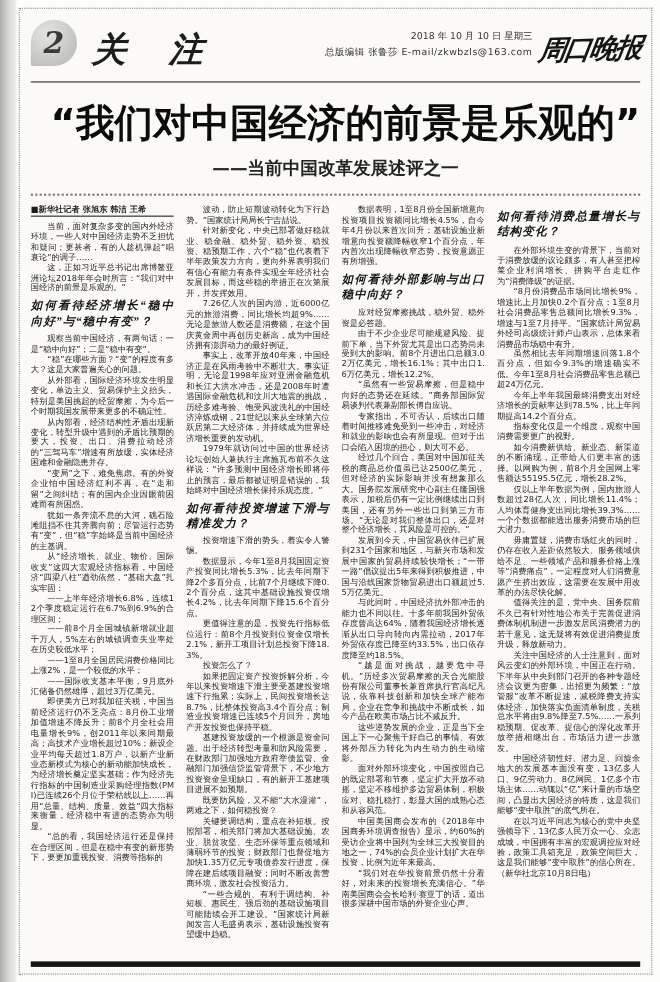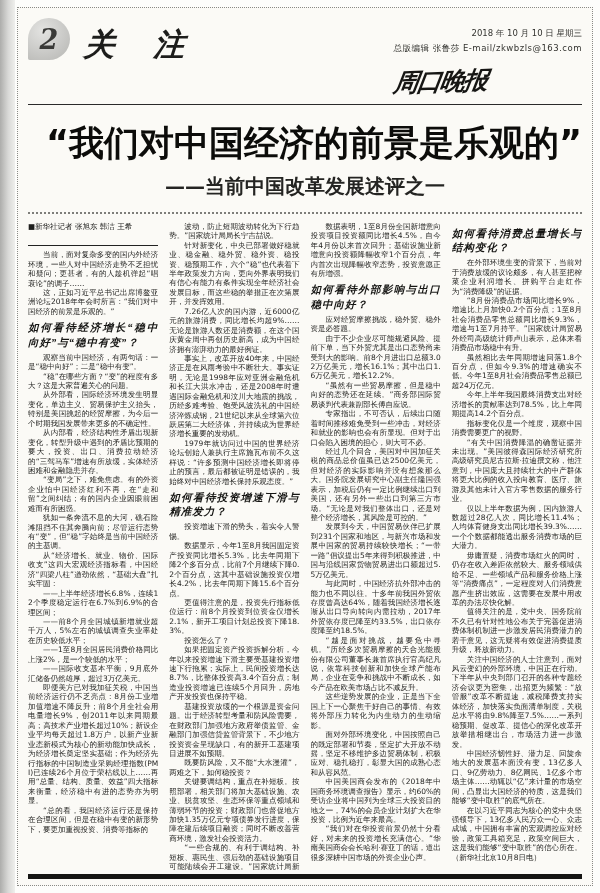--- a/index.html
+++ b/index.html
@@ -25,44 +25,44 @@
   .badge{position:relative;width:42px;height:42px;margin-top:2px;flex:0 0 auto;}
   .badge .drop{position:absolute;inset:0;background:radial-gradient(circle at 35% 30%,#e3e3e1,#b5b5b2);
     border-radius:50% 50% 50% 4%;}
   .badge .num{position:absolute;inset:0;display:flex;align-items:center;justify-content:center;
     font:italic 700 27px "DejaVu Serif",serif;color:#3a3a38;}
   .section-title{
     font-family:"DejaVu Serif","Liberation Serif",serif;font-weight:700;font-style:italic;
     font-size:31px;color:#1d1d1b;letter-spacing:14px;margin:8px 0 0 14px;
     transform:skewX(-4deg);white-space:nowrap;
   }
-  .hdr-right{margin-left:auto;display:flex;align-items:flex-start;gap:6px;padding-top:10px;flex-direction:column;}
+  .hdr-right{margin-left:auto;display:flex;align-items:flex-start;gap:6px;padding-top:10px;}
   .hdr-meta{text-align:right;font-size:8.5px;color:#33332f;line-height:1.8;white-space:nowrap;}
   .hdr-meta .row2{letter-spacing:.5px;}
   .masthead{
     font-family:"DejaVu Serif","Liberation Serif",serif;font-weight:900;font-style:italic;
     font-size:25px;color:#161614;letter-spacing:-2px;transform:skewX(-10deg) rotate(-2deg);
     white-space:nowrap;margin-top:2px;
   }
   
   .headline{
     text-align:right;font-weight:900;font-size:35px;letter-spacing:0px;
     color:#0c0c0a;margin:18px 0 2px 0;line-height:1.15;
     font-family:"DejaVu Sans","Liberation Sans",sans-serif;white-space:nowrap;
   }
-  .subhead{text-align:center;font-size:20px;font-weight:700;color:#242422;margin:8px 0 10px 0;}
+  .subhead{text-align:center;font-size:16px;font-weight:700;color:#242422;margin:8px 0 10px 0;}
   .rule-dotted{border:0;border-top:2px dotted #7e7e7a;margin:2px 0 8px 0;}
   
   .cols{flex:1;display:flex;gap:11px;overflow:hidden;}
   .col{flex:1;min-width:0;overflow:hidden;text-align:justify;}
   .col p{margin:0;text-indent:2em;font-size:7.5px;line-height:1.26;color:#1e1e1c;
     word-break:break-all;}
   .blk-byline{
-    font-size:8.5px;font-weight:400;color:#111;text-indent:0 !important;
-    border-bottom:1.2px solid #222;padding-bottom:14px;margin-bottom:4px !important;
+    font-size:8.5px;font-weight:700;color:#111;text-indent:0 !important;
+    border-bottom:1.2px solid #222;padding-bottom:0;margin-bottom:4px !important;
   }
   h3.blk-head{
     font-family:Liberation Serif, serif;font-style:italic;font-weight:700;
     font-size:10.5px;line-height:1.35;color:#151513;margin:5px 0 3px 0;text-indent:0;
     letter-spacing:1px;
   }
   .bottom-edge{height:5px;background:#151513;margin-top:4px;flex:0 0 auto;}
 </style>
 </head>
 <body>
@@ -143,21 +143,21 @@
           <p class="blk-p">中国美国商会发布的《2018年中国商务环境调查报告》显示，约60%的受访企业将中国列为全球三大投资目的地之一，74%的会员企业计划扩大在华投资，比例为近年来最高。</p>
           <p class="blk-p">“我们对在华投资前景仍然十分看好，对未来的投资增长充满信心。”华南美国商会会长哈利·赛亚丁的话，道出很多深耕中国市场的外资企业心声。</p>
         </div>
       <div class="col">
           <h3 class="blk-head">如何看待消费总量增长与结构变化？</h3>
           <p class="blk-p">在外部环境生变的背景下，当前对于消费放缓的议论颇多，有人甚至把榨菜企业利润增长、拼购平台走红作为“消费降级”的证据。</p>
           <p class="blk-p">“8月份消费品市场同比增长9%，增速比上月加快0.2个百分点；1至8月社会消费品零售总额同比增长9.3%，增速与1至7月持平。”国家统计局贸易外经司高级统计师卢山表示，总体来看消费品市场稳中有升。</p>
           <p class="blk-p">虽然相比去年同期增速回落1.8个百分点，但如今9.3%的增速确实不低。今年1至8月社会消费品零售总额已超24万亿元。</p>
           <p class="blk-p">今年上半年我国最终消费支出对经济增长的贡献率达到78.5%，比上年同期提高14.2个百分点。</p>
           <p class="blk-p">指标变化仅是一个维度，观察中国消费需要更广的视野。</p>
-          <p class="blk-p">“有关中国消费降温的确凿证据并未出现。”美国彼得森国际经济研究所高级研究员尼古拉斯·拉迪撰文称，他注意到，中国庞大且持续壮大的中产群体将更大比例的收入投向教育、医疗、旅游及其他未计入官方零售数据的服务行业。</p>
+          <p class="blk-p">如今消费新供给、新业态、新渠道的不断涌现，正带给人们更丰富的选择。以网购为例，前8个月全国网上零售额达55195.5亿元，增长28.2%。</p>
           <p class="blk-p">仅以上半年数据为例，国内旅游人数超过28亿人次，同比增长11.4%；人均体育健身支出同比增长39.3%……一个个数据都能透出服务消费市场的巨大潜力。</p>
           <p class="blk-p">毋庸置疑，消费市场红火的同时，仍存在收入差距依然较大、服务领域供给不足、一些领域产品和服务价格上涨等“消费痛点”，一定程度对人们消费意愿产生挤出效应，这需要在发展中用改革的办法尽快化解。</p>
           <p class="blk-p">值得关注的是，党中央、国务院前不久已有针对性地公布关于完善促进消费体制机制进一步激发居民消费潜力的若干意见，这无疑将有效促进消费提质升级，释放新动力。</p>
           <p class="blk-p">关注中国经济的人士注意到，面对风云变幻的外部环境，中国正在行动。下半年从中央到部门召开的各种专题经济会议更为密集，出招更为频繁：“放管服”改革不断提速，减税降费支持实体经济，加快落实负面清单制度，关税总水平将由9.8%降至7.5%……一系列稳预期、促改革、提信心的深化改革开放举措相继出台，市场活力进一步激发。</p>
           <p class="blk-p">中国经济韧性好、潜力足、回旋余地大的发展基本面没有变，13亿多人口、9亿劳动力、8亿网民、1亿多个市场主体……动辄以“亿”来计量的市场空间，凸显出大国经济的特质，这是我们能够“变中取胜”的底气所在。</p>
           <p class="blk-p">在以习近平同志为核心的党中央坚强领导下，13亿多人民万众一心、众志成城，中国拥有丰富的宏观调控应对经验，政策工具箱充足，政策空间巨大，这是我们能够“变中取胜”的信心所在。　（新华社北京10月8日电）</p>
         </div>
     </div>
 
     <div class="bottom-edge"></div>

